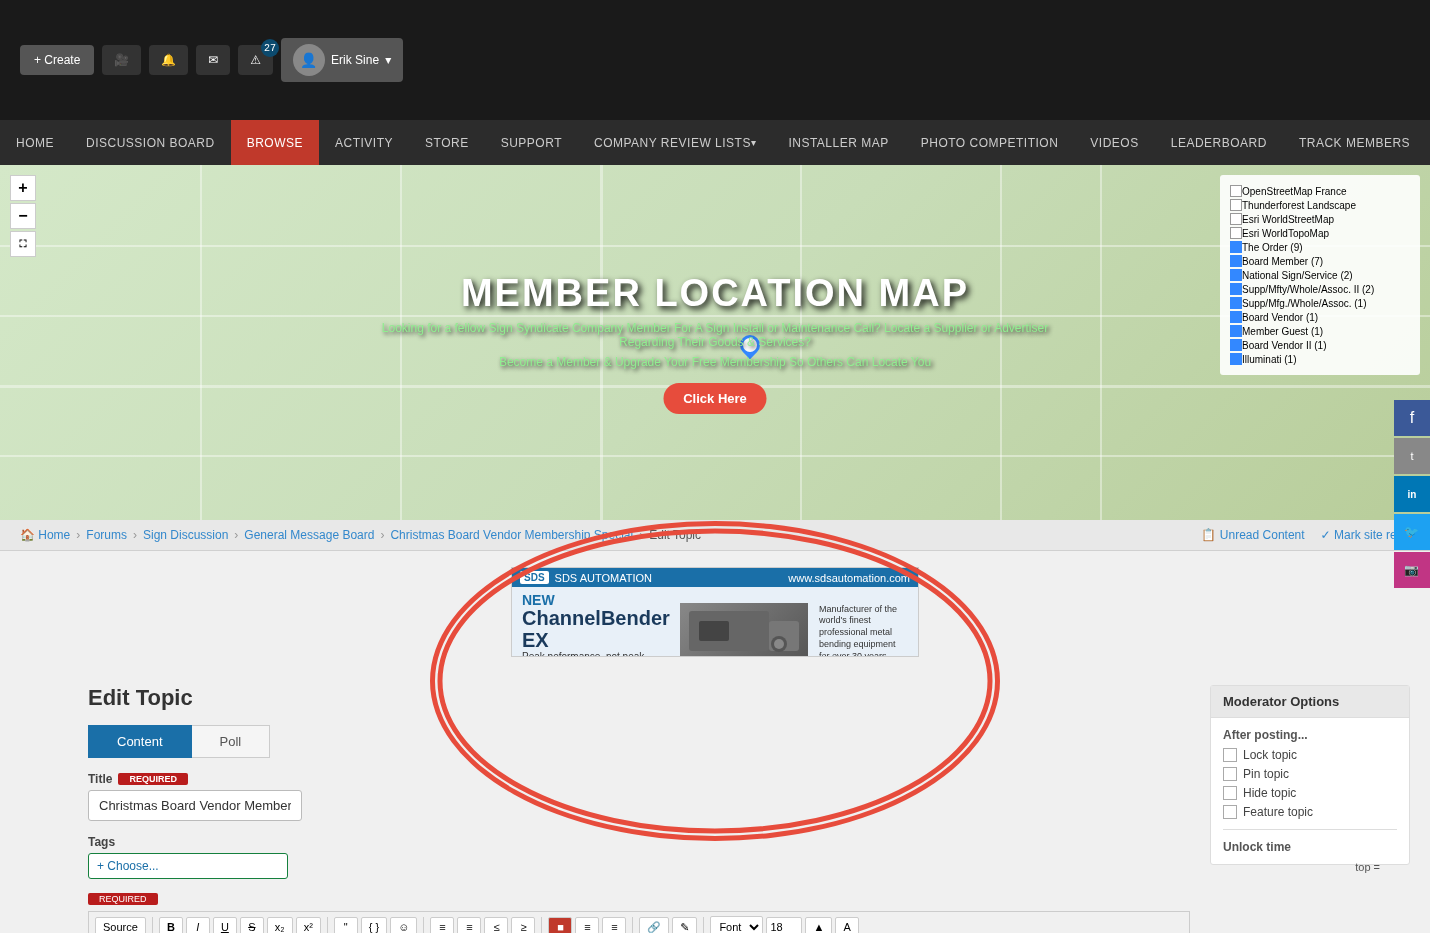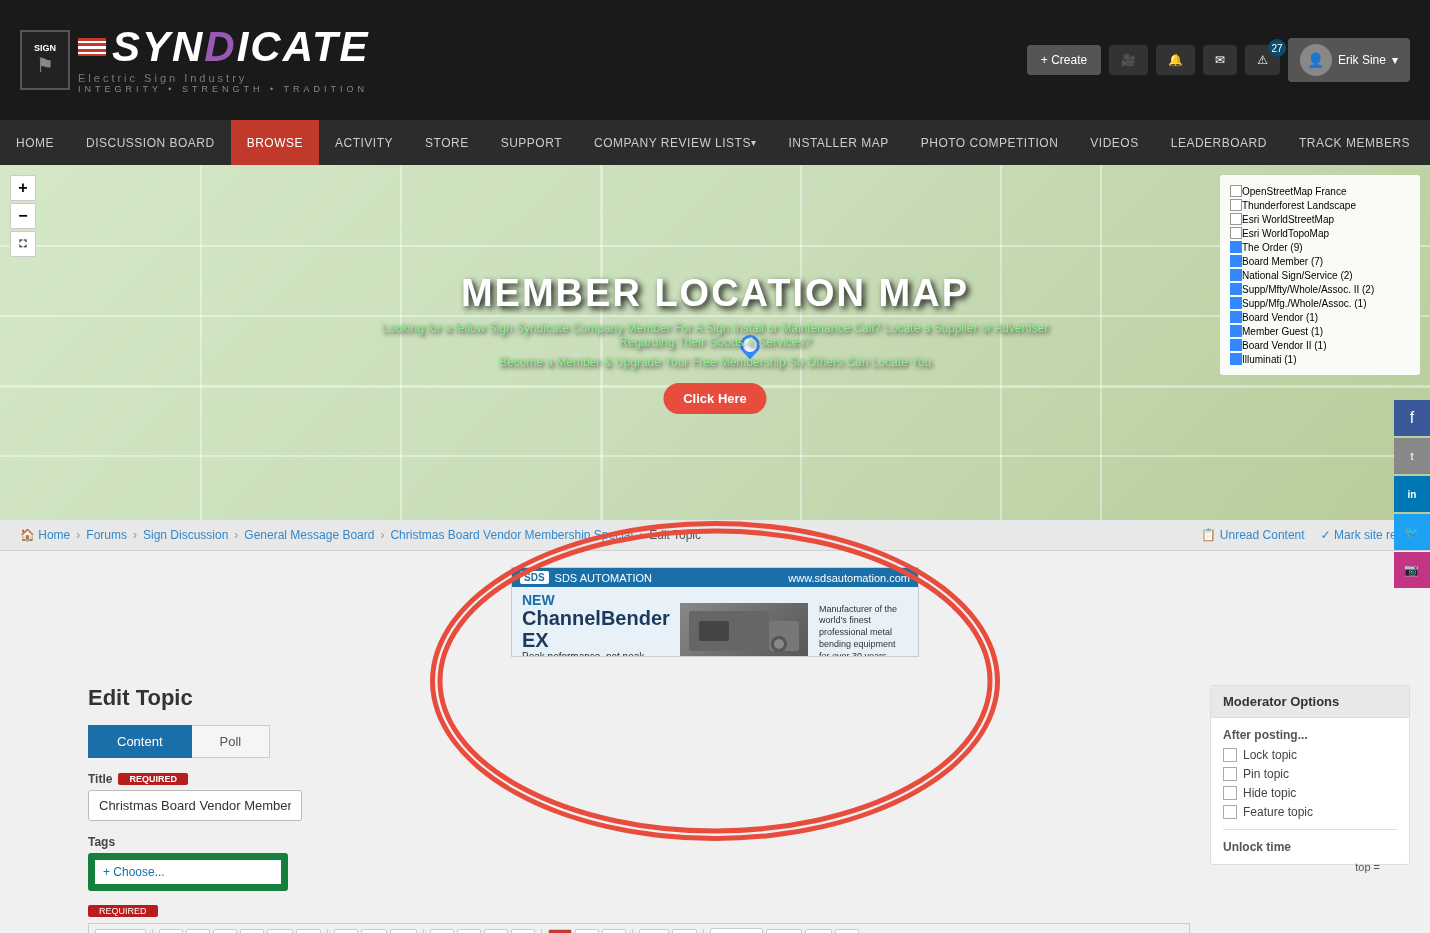--- a/index.html
+++ b/index.html
@@ -73,20 +73,21 @@
       border-radius: 50%;
       width: 18px;
       height: 18px;
       font-size: 10px;
       display: flex;
       align-items: center;
       justify-content: center;
       position: absolute;
       top: -6px;
       right: -6px;
+      font-family: Liberation Mono, monospace;
     }
     .icon-wrapper {
       position: relative;
       display: inline-flex;
     }
     .user-btn {
       background: #555;
       color: white;
       border: none;
       padding: 6px 12px;
@@ -396,21 +397,21 @@
     .text-input {
       width: 214px;
       padding: 7px 10px;
       border: 1px solid #bbb;
       border-radius: 3px;
       font-size: 13px;
       color: #333;
       background: white;
     }
     .tags-input {
-      border: 7px solid #15803d;
+      border: 1px solid #15803d;
       border-radius: 3px;
       padding: 5px 8px;
       min-width: 200px;
       background: white;
       display: inline-flex;
       align-items: center;
       gap: 4px;
       cursor: pointer;
     }
     .tags-add {
@@ -599,38 +600,20 @@
       color: #555;
       cursor: pointer;
     }
   </style>
 </head>
 <body>
 
 <div class="left-panel"></div>
 
 <div class="header-top">
-  <div class="logo-area">
-    <div style="display:flex;align-items:center;gap:8px;">
-      <div style="width:50px;height:60px;background:#222;display:flex;align-items:center;justify-content:center;border:2px solid #555;flex-direction:column;">
-        <div style="color:white;font-size:9px;font-weight:bold;text-align:center;">SIGN</div>
-        <div style="color:#888;font-size:20px;">⚑</div>
-      </div>
-      <div>
-        <div style="display:flex;align-items:center;gap:6px;">
-          <div style="background:#1a4a8a;width:28px;height:18px;display:flex;align-items:center;justify-content:center;">
-            <div class="flag-stripes"></div>
-          </div>
-          <div class="logo-text">SYN<span>D</span>ICATE</div>
-        </div>
-        <div class="logo-sub">Electric Sign Industry</div>
-        <div class="logo-tagline">INTEGRITY • STRENGTH • TRADITION</div>
-      </div>
-    </div>
-  </div>
   <div class="header-right">
     <button class="create-btn">+ Create</button>
     <div class="icon-wrapper">
       <button class="header-icon-btn">🎥</button>
     </div>
     <div class="icon-wrapper">
       <button class="header-icon-btn">🔔</button>
     </div>
     <div class="icon-wrapper">
       <button class="header-icon-btn">✉</button>

